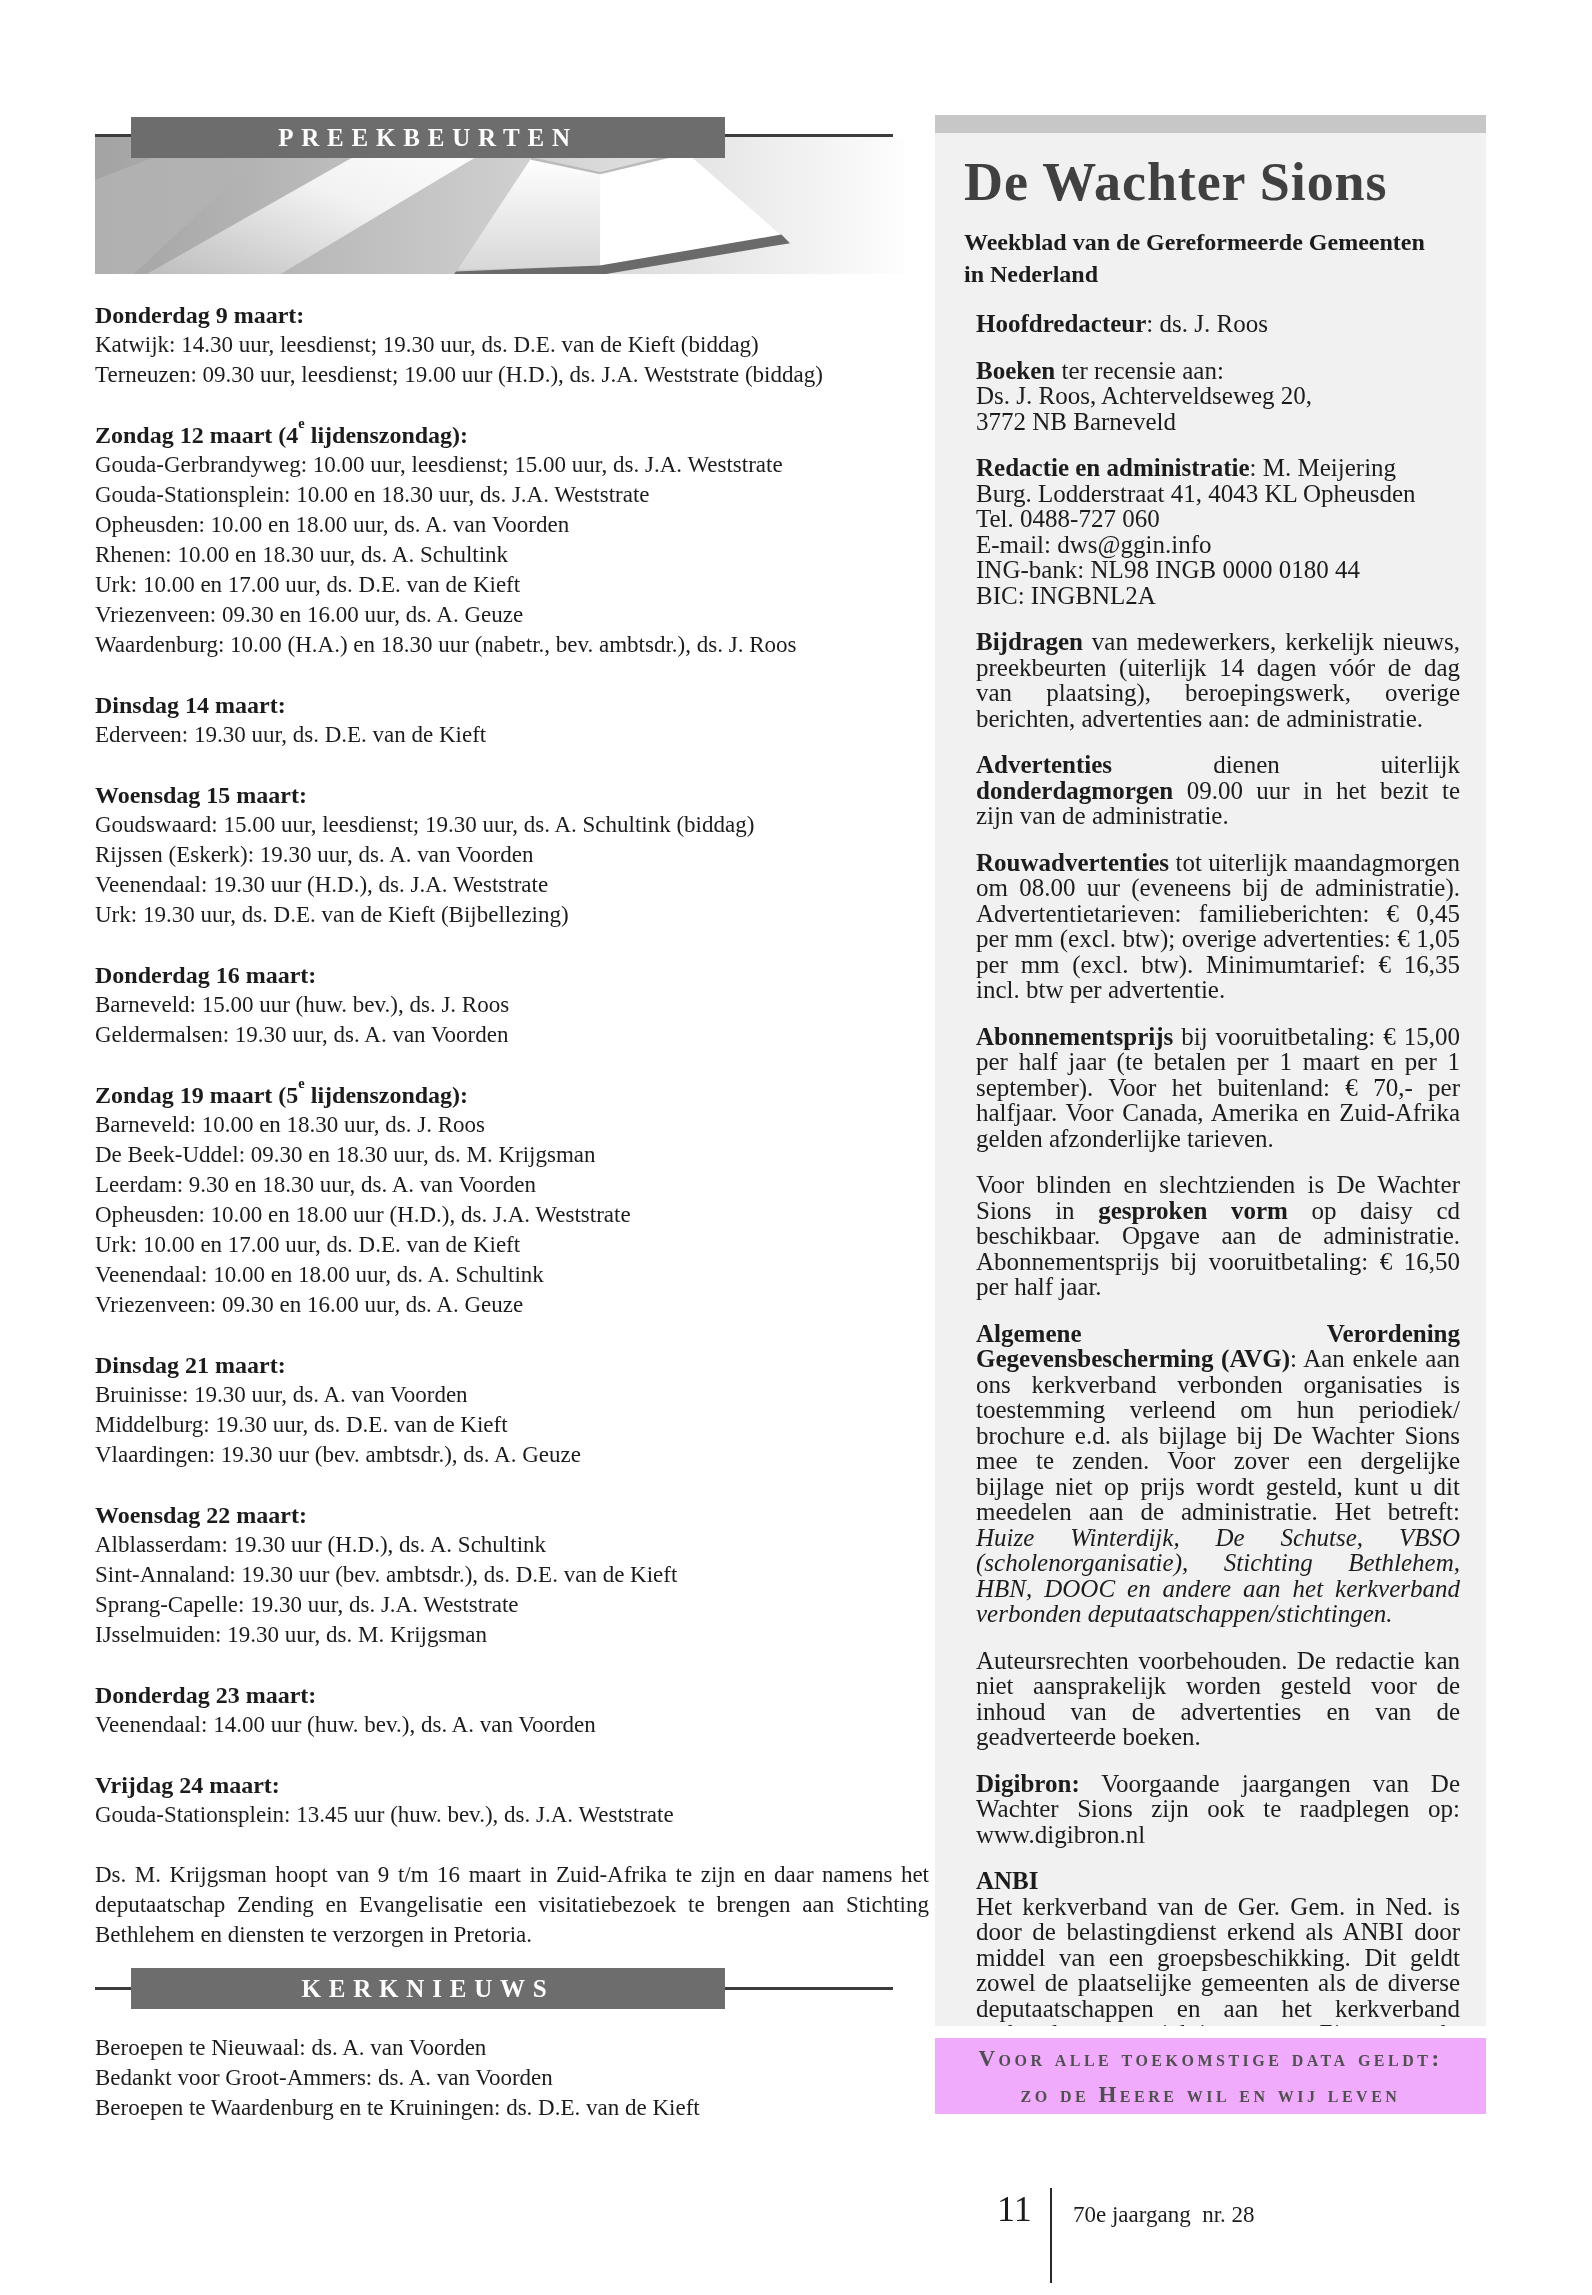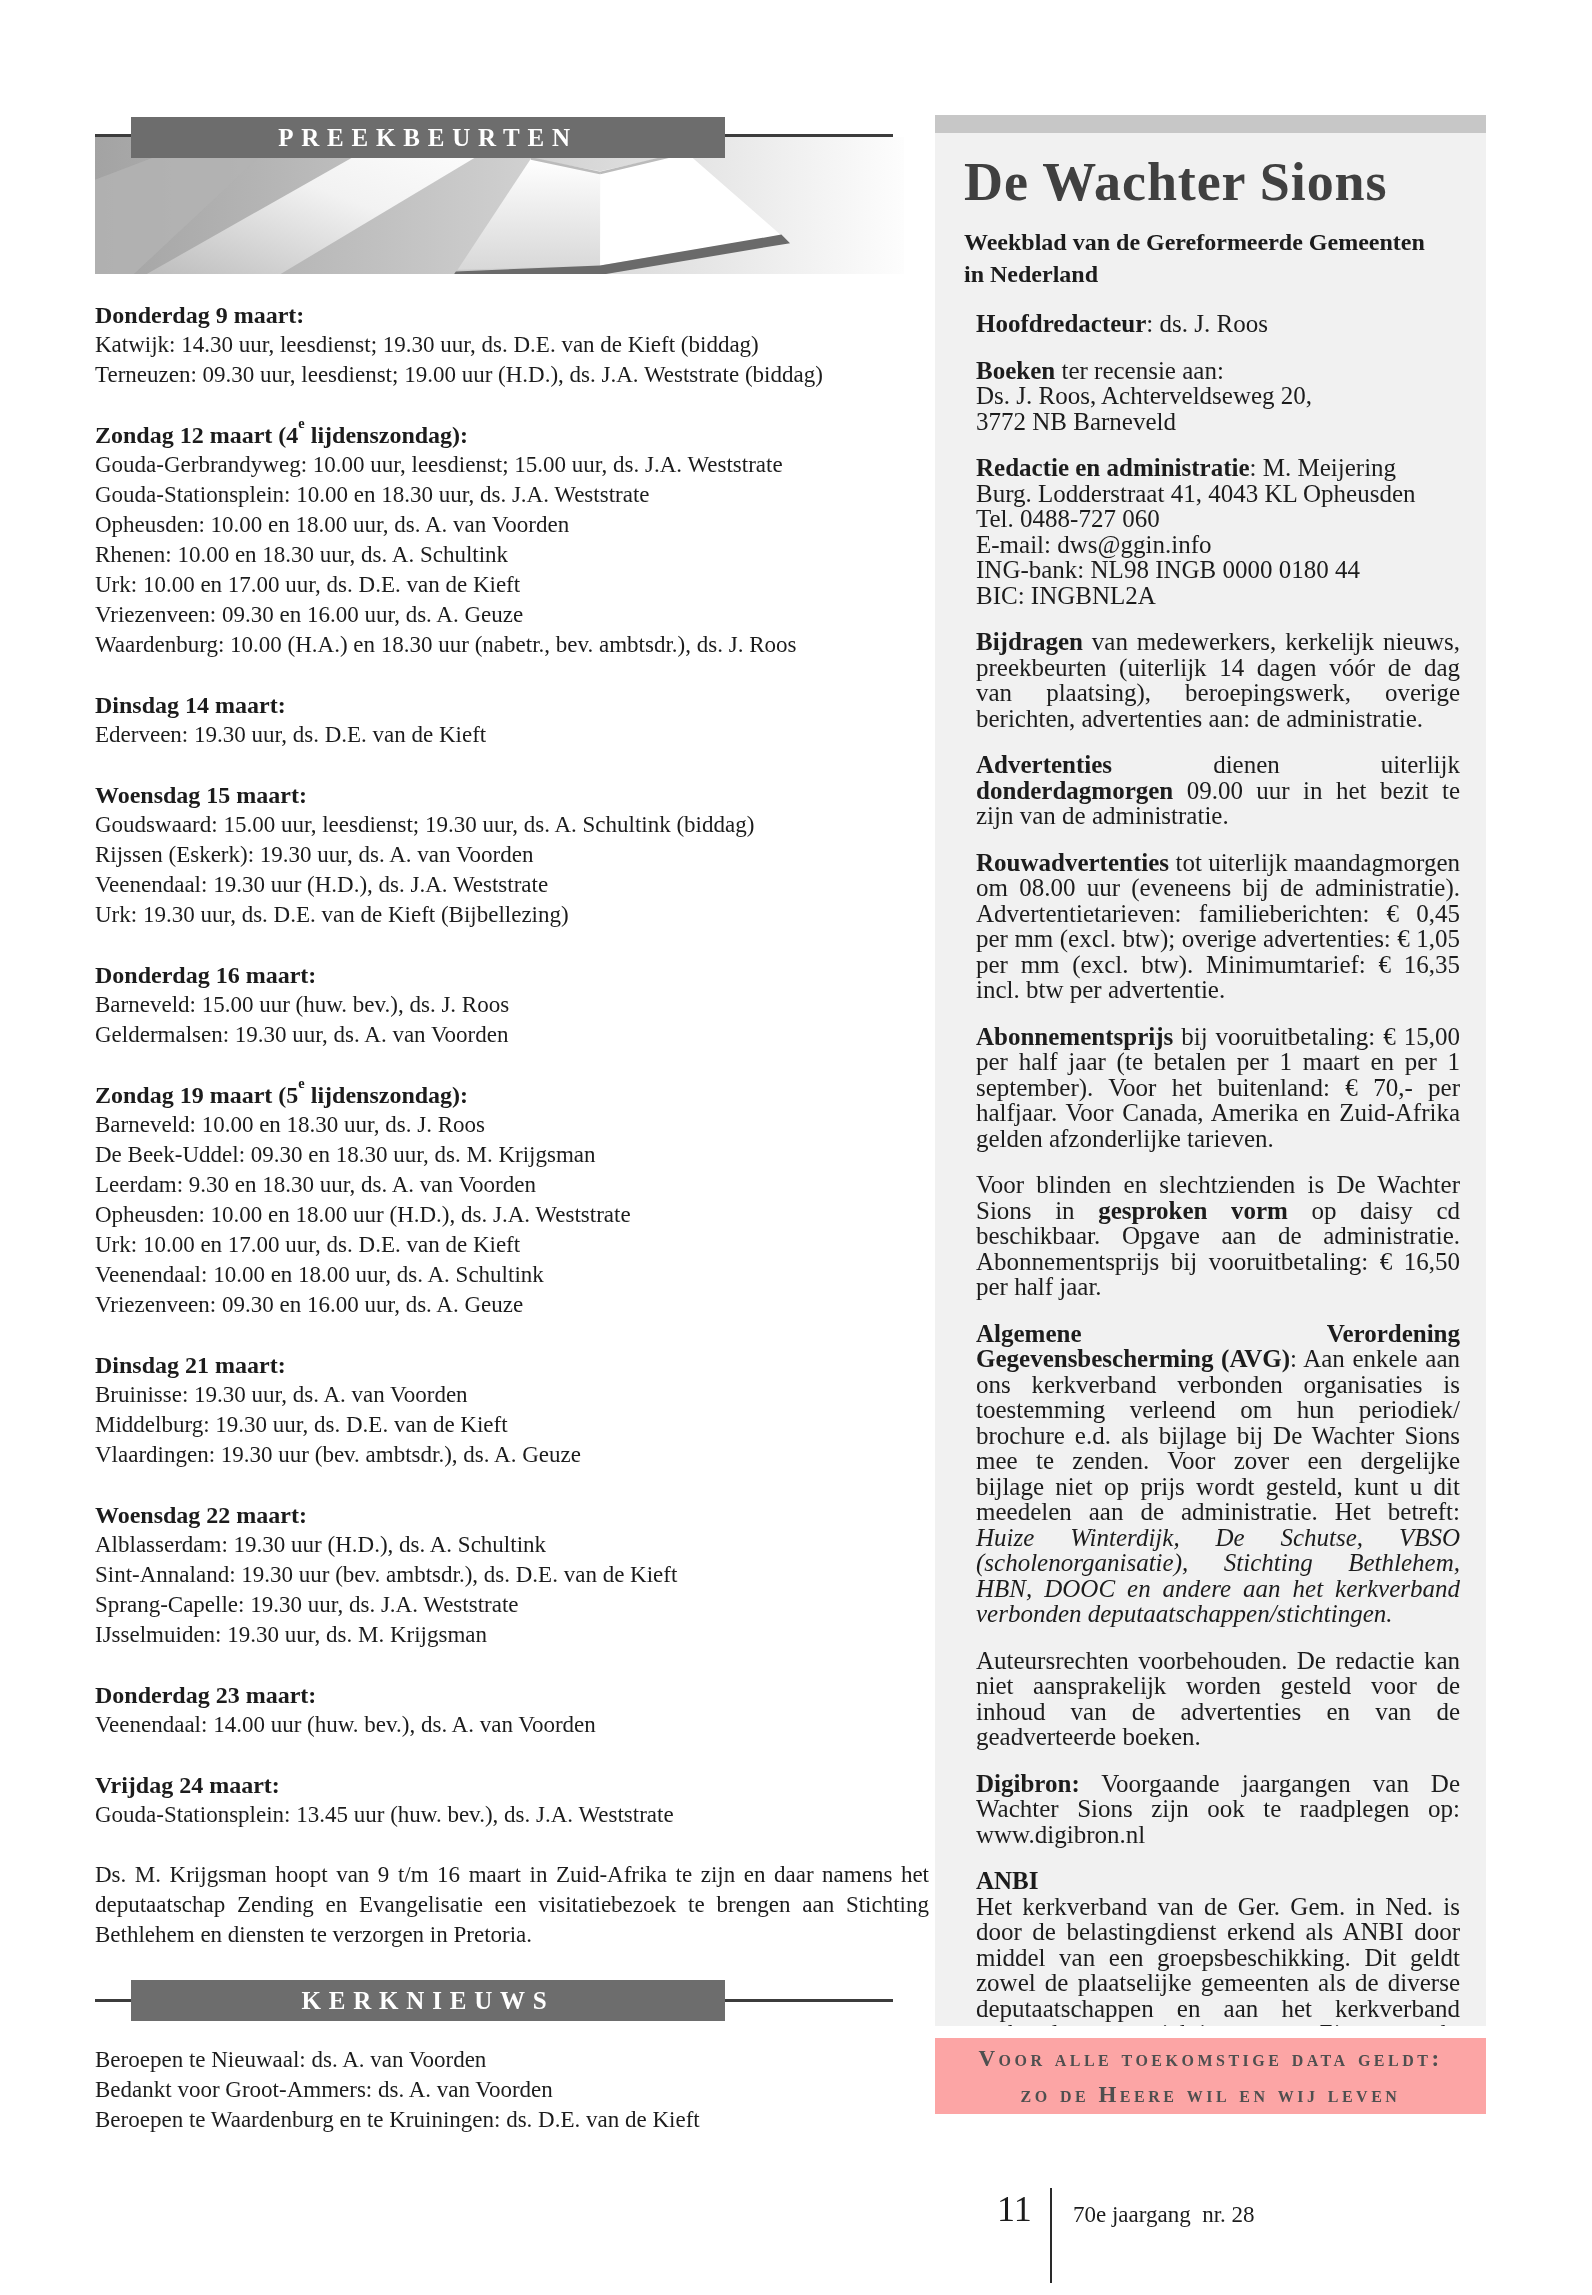--- a/index.html
+++ b/index.html
@@ -27,21 +27,21 @@
   .day { margin:0 0 30px 0; }
   .day .h { font-weight:bold; font-size:24px; line-height:30px; }
   .day .h sup { font-size:60%; position:relative; top:-0.45em; line-height:0; }
   .line { font-size:23px; line-height:30px; white-space:nowrap; }
 
   .note {
     margin:0; font-size:23px; line-height:30px;
     text-align:justify; width:834px;
   }
 
-  .kn-wrap { position:relative; height:29px; margin-top:30px; }
+  .kn-wrap { position:relative; height:29px; margin-top:18px; }
   .rule-kn { left:0; width:798px; top:19px; }
   .kn-lines { margin-top:36px; }
 
   
   .panel { position:absolute; left:935px; top:115px; width:551px; }
   .strip { height:18px; background:#c7c7c7; }
   .panel-body {
     background:#f1f1f1; height:1893px; overflow:hidden;
     padding:14px 26px 0 29px; box-sizing:border-box;
   }
@@ -49,21 +49,21 @@
     margin:5.2px 0 14px 0; font-size:54px; line-height:60px;
     font-weight:bold; color:#404040; letter-spacing:0.9px;
   }
   .subtitle { font-weight:bold; font-size:24px; line-height:32px; margin:0 0 21px 0; }
   .p { font-size:25px; line-height:25.5px; margin:0 0 21px 12px; }
   .just { text-align:justify; }
   .p i { }
 
   .future-note {
     position:absolute; left:935px; top:2038px; width:551px; height:76px;
-    background:#fca5a5; color:#4f4f4f; box-sizing:border-box;
+    background:#f0abfc; color:#4f4f4f; box-sizing:border-box;
     text-align:center; font-weight:bold; font-variant:small-caps;
     letter-spacing:3.5px; font-size:23px; line-height:36px; padding-top:2.6px;
   }
 
   
   .pagenum { position:absolute; left:997px; top:2190px; font-size:36px; line-height:38px; }
   .footer-vline { position:absolute; left:1050px; top:2188px; width:1.7px; height:95px; background:#2a2a2a; }
   .edition { position:absolute; left:1073px; top:2202px; font-size:23px; white-space:pre; }
 </style>
 </head>

